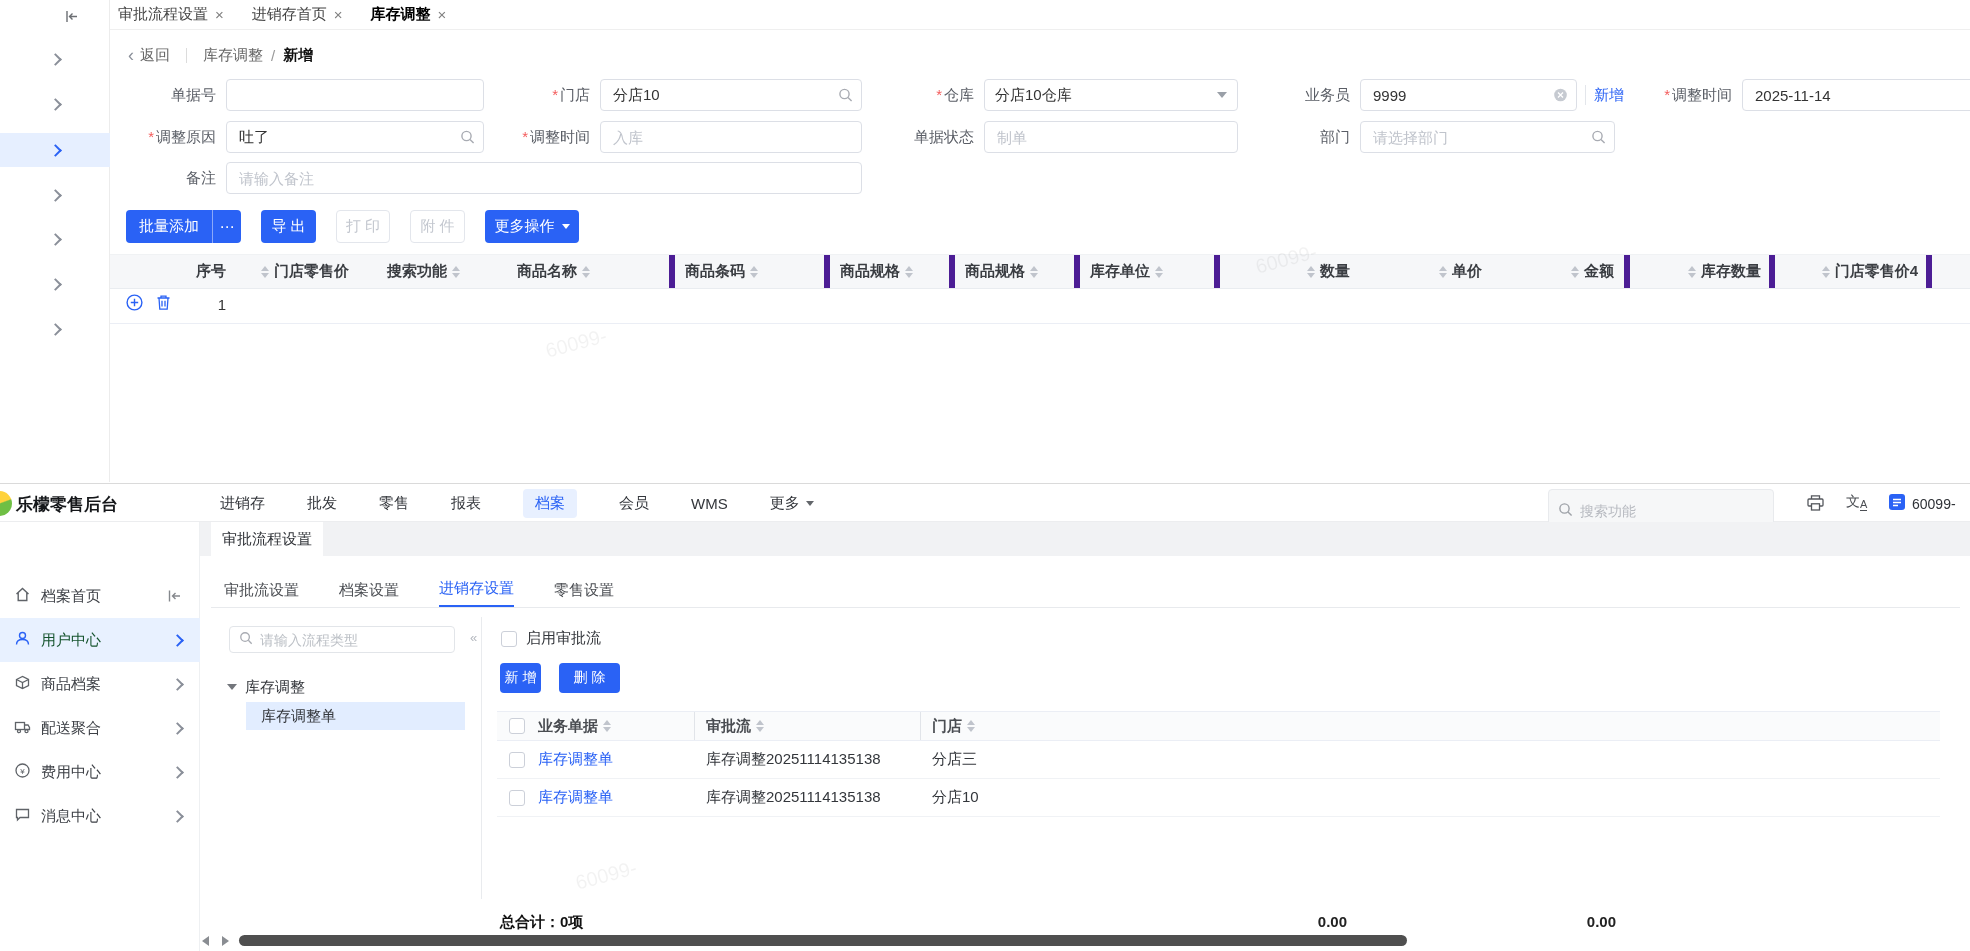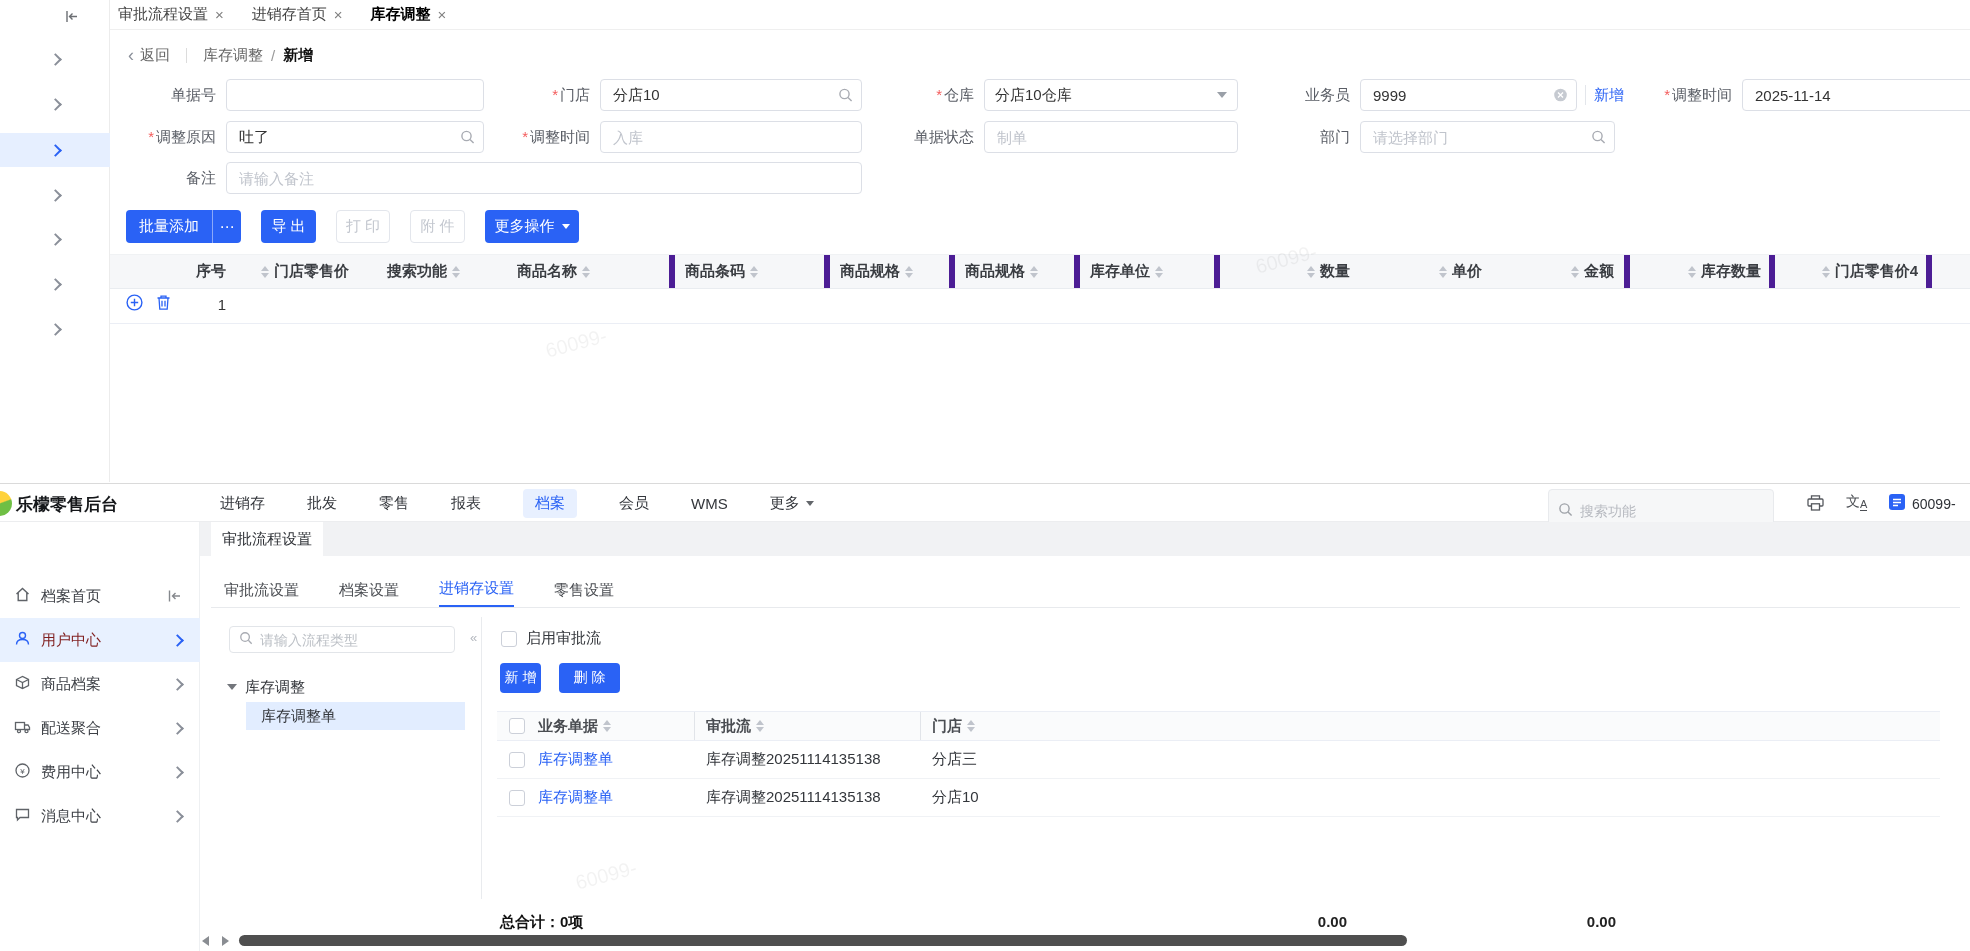--- a/index.html
+++ b/index.html
@@ -88,21 +88,21 @@
   #hsearch input::placeholder{color:#b7bac0;}
   #printer{position:absolute;left:1806px;top:10px;cursor:pointer;}
   #translate{position:absolute;left:1846px;top:9px;color:#4b4e53;cursor:pointer;display:flex;align-items:flex-start;}
   #translate .t1{font-size:14px;}
   #translate .t2{font-size:11px;margin-top:5px;border-bottom:1px solid #4b4e53;}
   #account{position:absolute;left:1888px;top:9px;display:flex;align-items:center;gap:6px;font-size:14px;color:#2f3237;}
 
   #bsidebar{position:absolute;left:0;top:38px;width:200px;height:430px;background:#fff;border-right:1px solid #eef0f2;}
   .sb-item{position:absolute;left:0;width:200px;height:44px;display:flex;align-items:center;padding-left:14px;gap:10px;font-size:15px;color:#3d4046;cursor:pointer;}
   .sb-item .right{margin-left:auto;margin-right:18px;display:flex;align-items:center;}
-  .sb-item.active{background:#e8f1ff;color:#7f1d1d;}
+  .sb-item.active{background:#e8f1ff;color:#14532d;}
   .sb-item.active .chev{border-color:#2a62f5;}
 
   #tabstrip{position:absolute;left:200px;top:38px;width:1770px;height:34px;background:#f1f2f4;}
   #page-tab{position:absolute;left:11px;top:0;width:112px;height:34px;background:#fff;display:flex;align-items:center;justify-content:center;font-size:15px;color:#2f3237;cursor:pointer;}
 
   #subtabs{position:absolute;left:224px;top:88px;height:36px;display:flex;gap:40px;font-size:15px;color:#4a4d52;align-items:center;}
   .subtab{display:flex;align-items:center;cursor:pointer;height:36px;}
   .subtab.active{color:#2a62f5;border-bottom:3px solid #2a62f5;}
   #subtab-line{position:absolute;left:211px;top:123px;width:1749px;height:1px;background:#e8eaed;}
 

